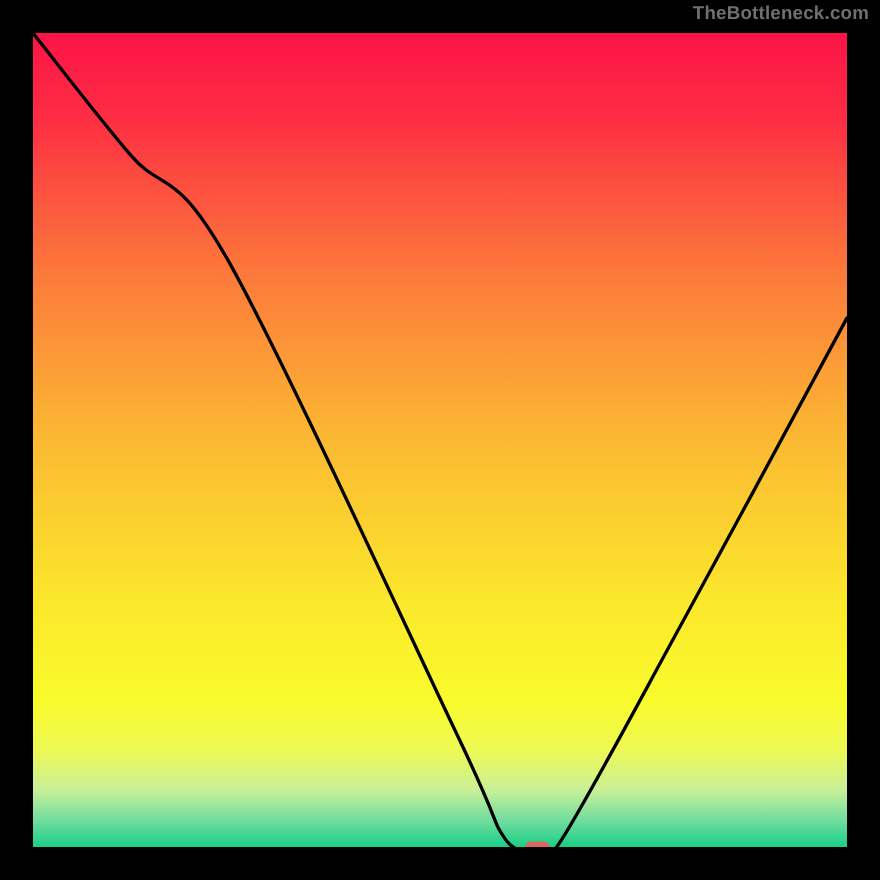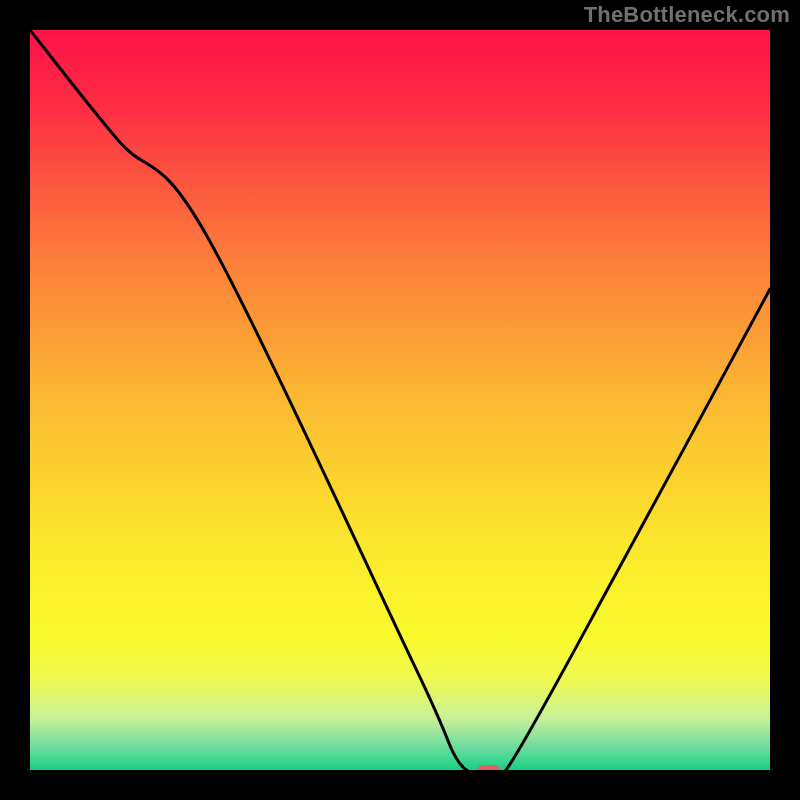--- a/index.html
+++ b/index.html
@@ -14,21 +14,21 @@
     position: relative;
     width: 800px;
     height: 800px;
     background: #000;
   }
   .watermark {
     position: absolute;
     top: 2px;
     right: 10px;
     color: #707070;
-    font-size: 22px;
+    font-size: 17px;
     font-weight: 600;
     letter-spacing: 0.2px;
   }
   svg.chart {
     position: absolute;
     top: 30px;
     left: 30px;
     width: 740px;
     height: 740px;
     display: block;

